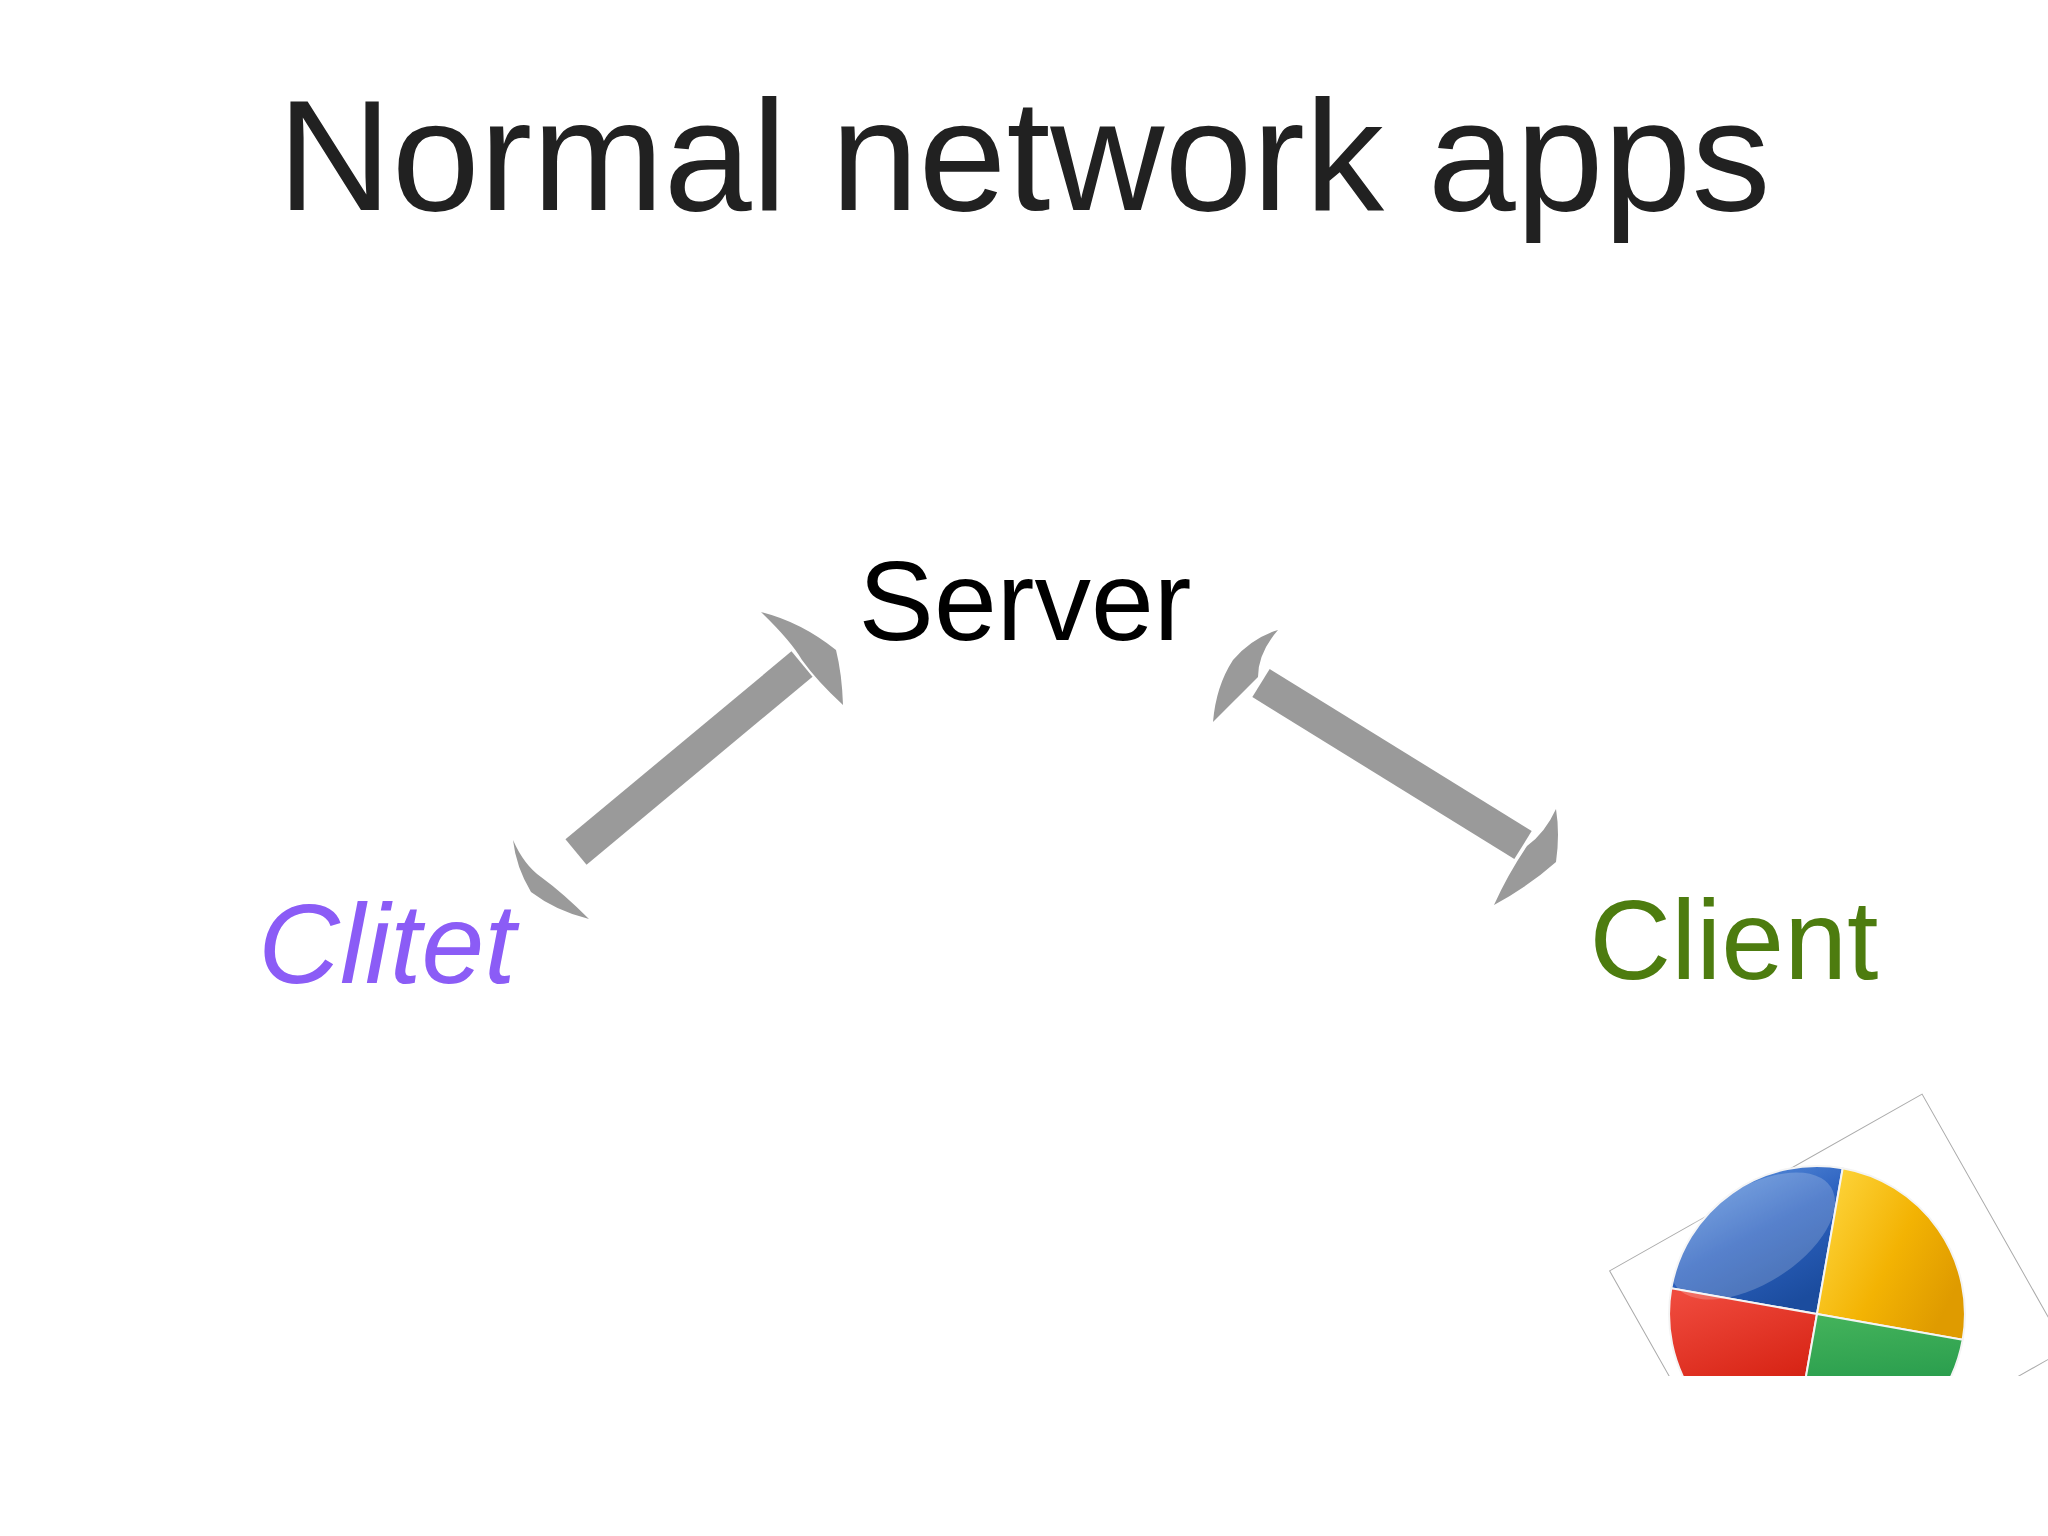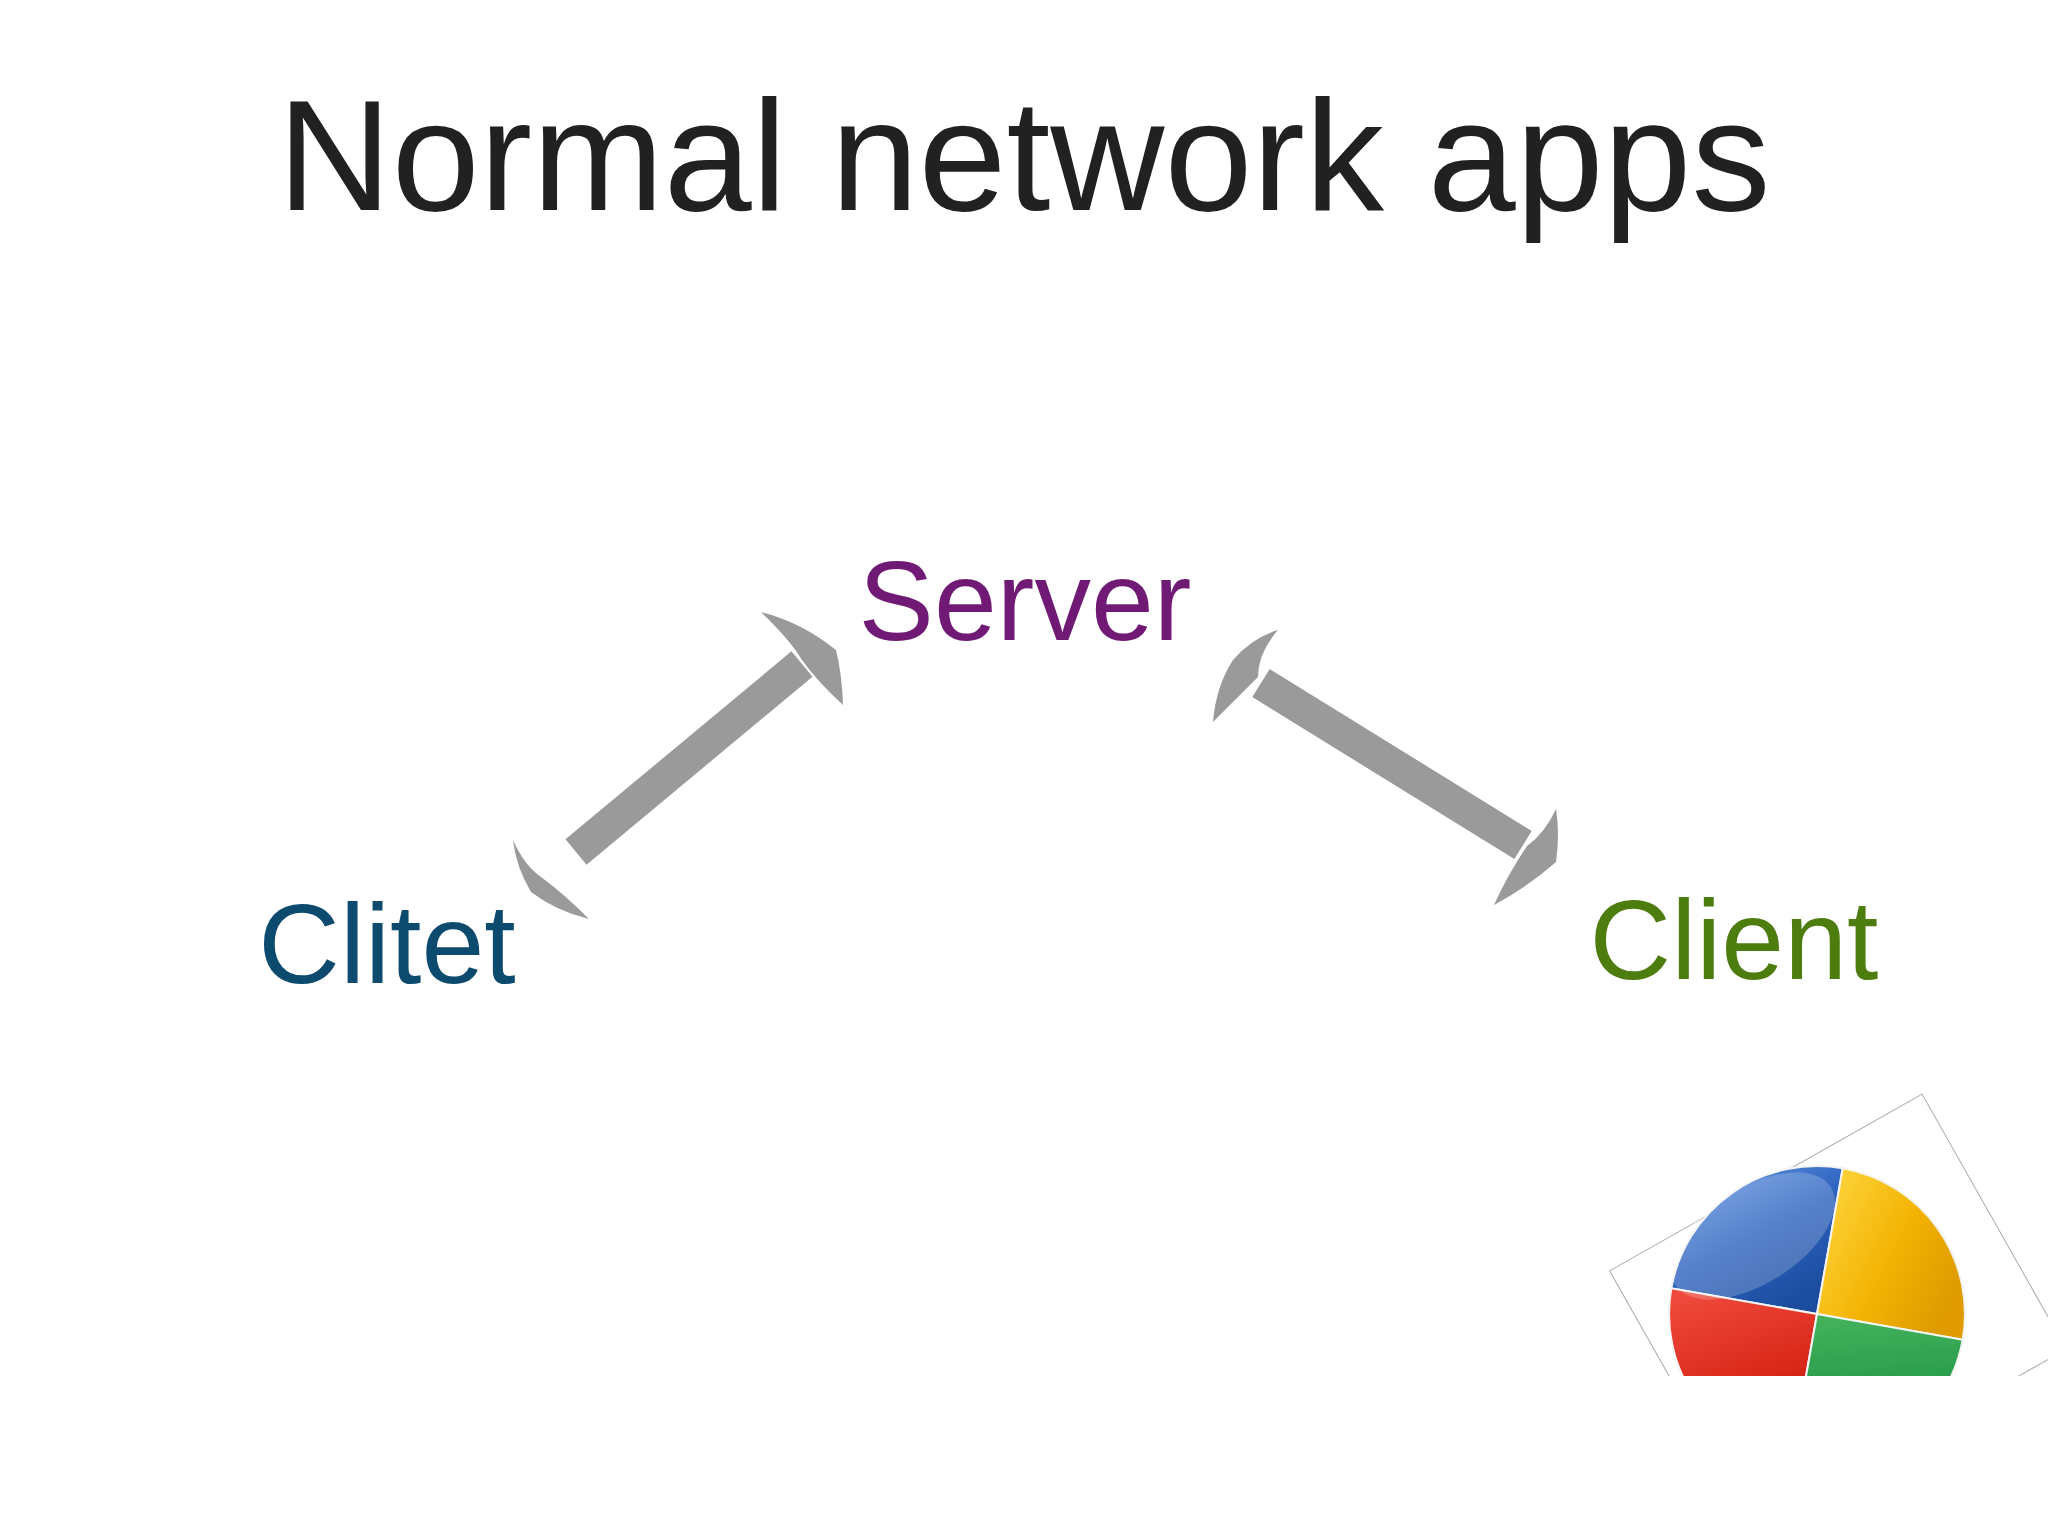--- a/index.html
+++ b/index.html
@@ -59,23 +59,23 @@
       <path d="M 531 892 Q 516 867 513 840 Q 524 865 541 877 Q 563 893 589 919 Q 556 911 531 892 Z" fill="#9a9a9a"></path>
     </g>
 
     <g>
       <path d="M 1261 683 L 1523 845" fill="none" stroke-width="33" stroke="#9a9a9a"></path>
       <path d="M 1233 660 Q 1252 638 1278 630 Q 1258 653 1258 677 Q 1238 697 1213 722 Q 1216 686 1233 660 Z" fill="#9a9a9a"></path>
       <path d="M 1556 862 Q 1560 834 1556 809 Q 1545 833 1527 846 Q 1508 874 1494 905 Q 1529 886 1556 862 Z" fill="#9a9a9a"></path>
     </g>
   </svg>
 
-  <div class="node-label label-server" style="color: #701a75;">Server</div>
+  <div class="node-label label-server" style="color: #000000;">Server</div>
 
-  <div class="node-label label-client-left" style="color: #0c4a6e;">Clitet</div>
+  <div class="node-label label-client-left" style="color: #8b5cf6; font-style: italic;">Clitet</div>
 
   <div class="node-label label-client-right" style="color: #4d7c0f;">Client</div>
 
   <div class="logo-card" style="background: rgb(255, 255, 255);"></div>
 
   <svg class="buzz-logo" viewBox="0 0 302 332" xmlns="http://www.w3.org/2000/svg">
     <defs>
       <linearGradient id="gb" x1="0" y1="0" x2="0.6" y2="1">
         <stop offset="0" stop-color="#6ba0e5"></stop>
         <stop offset="0.55" stop-color="#2d62c0"></stop>

